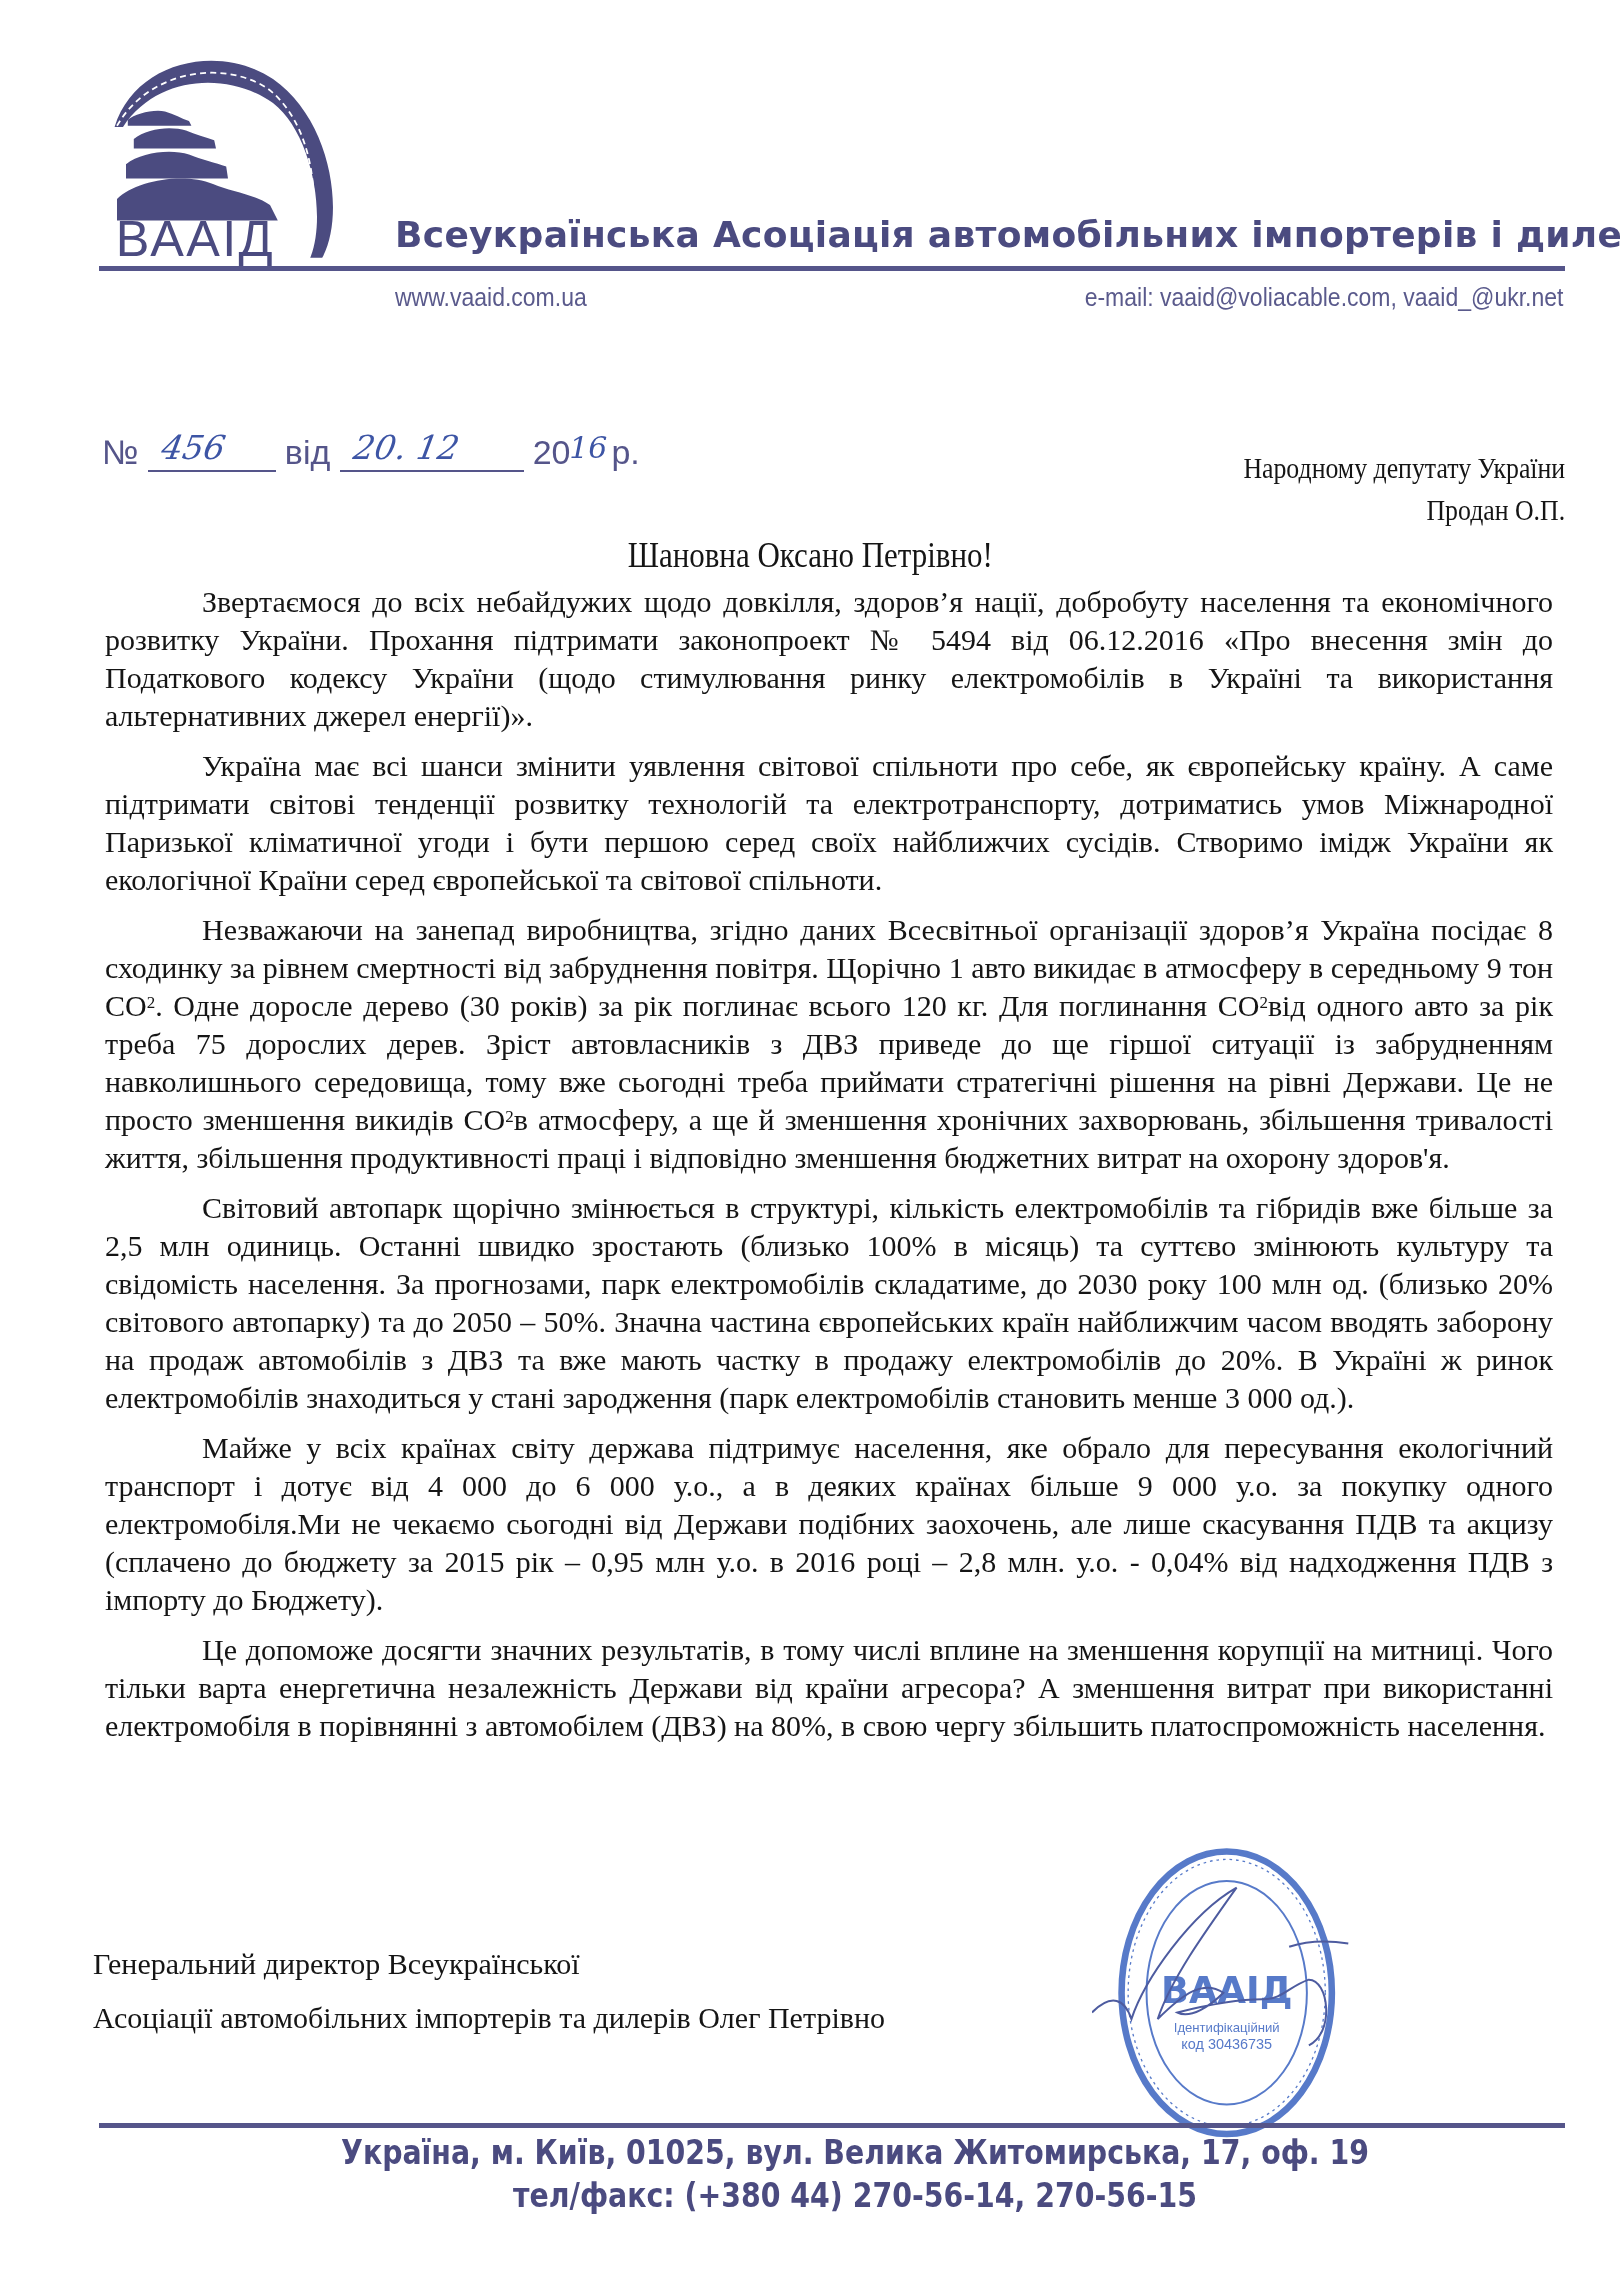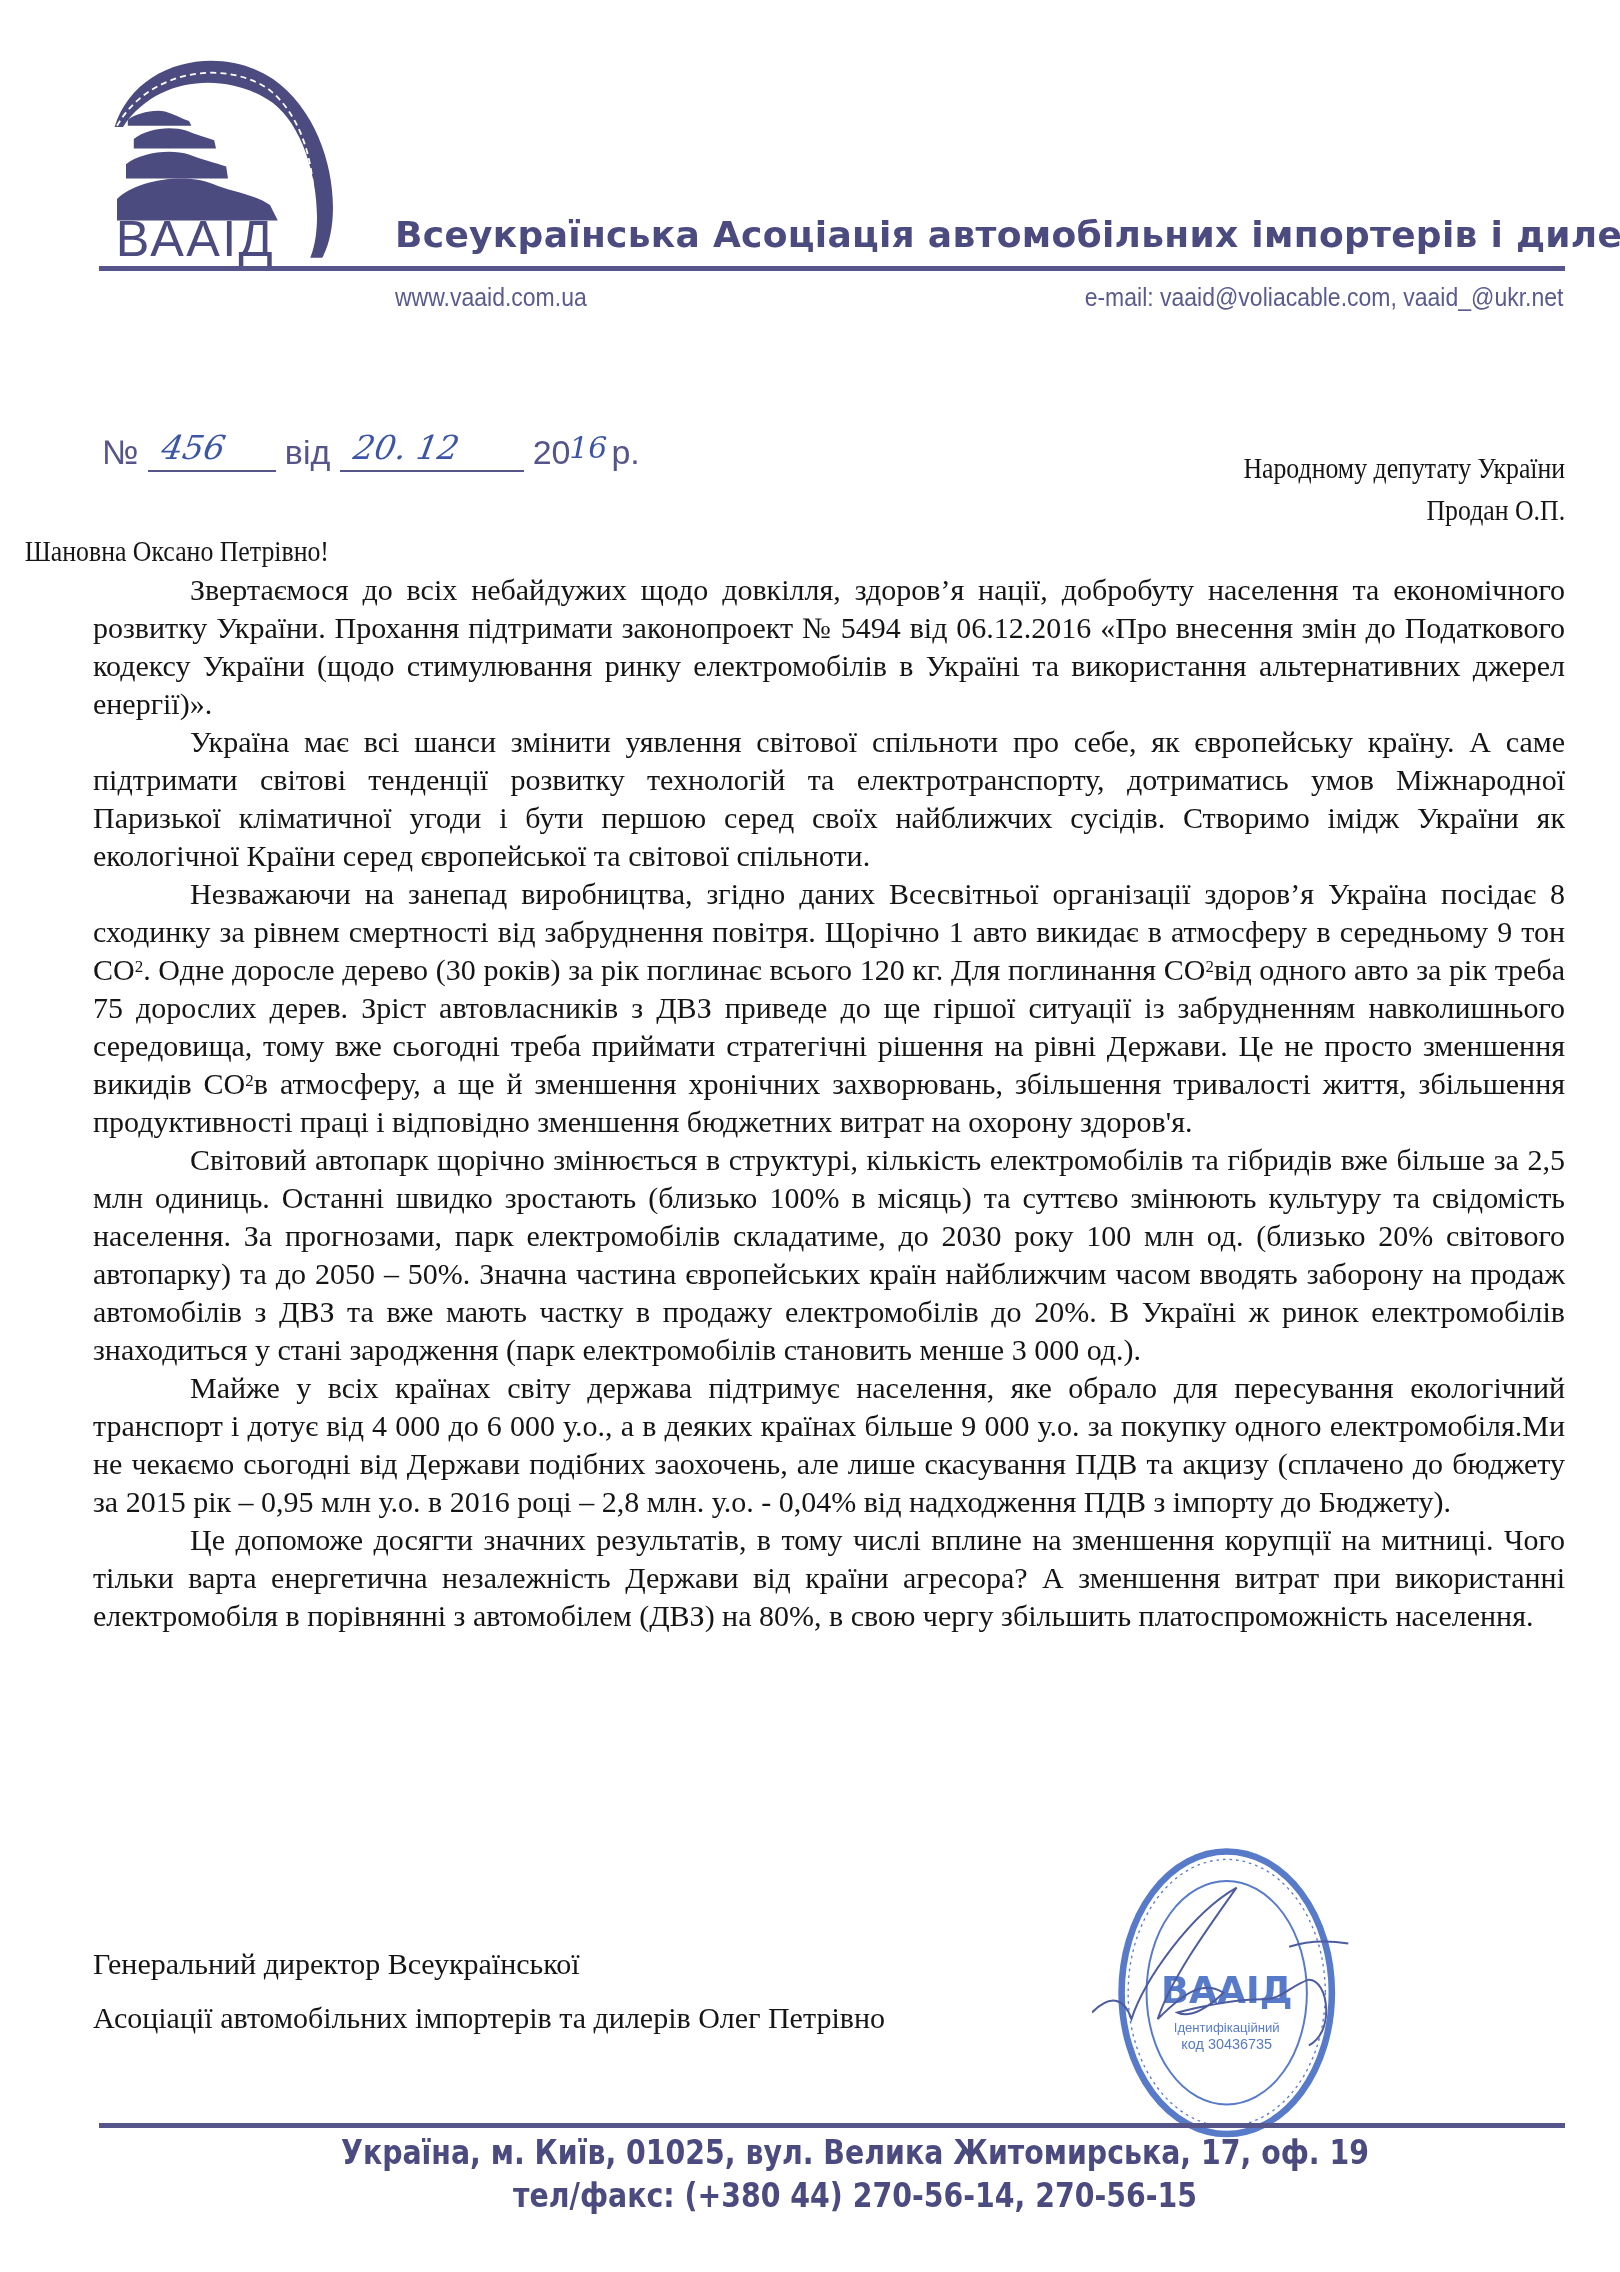--- a/index.html
+++ b/index.html
@@ -16,24 +16,24 @@
   
   .ref { left:102px; top:395px; font-family:"Liberation Sans", sans-serif; font-size:34px; color:#55558a; display:flex; align-items:flex-end; white-space:nowrap; }
   .ref .blank { display:inline-block; border-bottom:2.6px solid #55558a; position:relative; height:41px; margin:0 9.2px; }
   .ref .hand { position:absolute; bottom:2.6px; left:14.5px; font-family:"DejaVu Serif", serif; font-style:italic; font-size:33px; color:#3d55a5; transform:skewX(-10deg); }
   .ref .hand-inline { font-family:"DejaVu Serif", serif; font-style:italic; font-size:30px; color:#3d55a5; margin-left:-1.3px; margin-right:4px; position:relative; top:-6.6px;margin-top:42px; }
 
   
   .addressee { right:55px; top:447px; text-align:right; font-size:30px; line-height:42px; transform:scaleX(0.86); transform-origin:right top; }
 
   
-  .salutation { left:0; width:1620px; top:534px; text-align:left; font-size:30px; }
+  .salutation { left:0; width:1620px; top:534px; text-align:center; font-size:36px; }
   .salutation span { display:inline-block; transform:scaleX(0.86); }
   .body-text { left:93px; top:571px; width:1472px; font-size:30px; line-height:38px; }
-  .body-text p { margin:0; text-align:justify; text-indent:97px; }
+  .body-text p { margin:12px; text-align:justify; text-indent:97px; }
   .body-text sup { font-size:17px; vertical-align:top; position:relative; top:-2.6px; }
 
   
   .closing { left:93px; top:1943px; font-size:30px; line-height:42px; }
   .closing div { margin-bottom:0; }
 
   
   .foot-rule { left:99px; top:2123px; width:1466px; height:4.6px; background:#55558a; }
   .address { left:0; width:1620px; top:2131px; text-align:center; font-family:"DejaVu Sans", sans-serif; font-weight:bold; font-size:33px; line-height:43px; color:#4b4b80;padding-left:45px; }
   .address div { transform:scaleX(0.86); }

